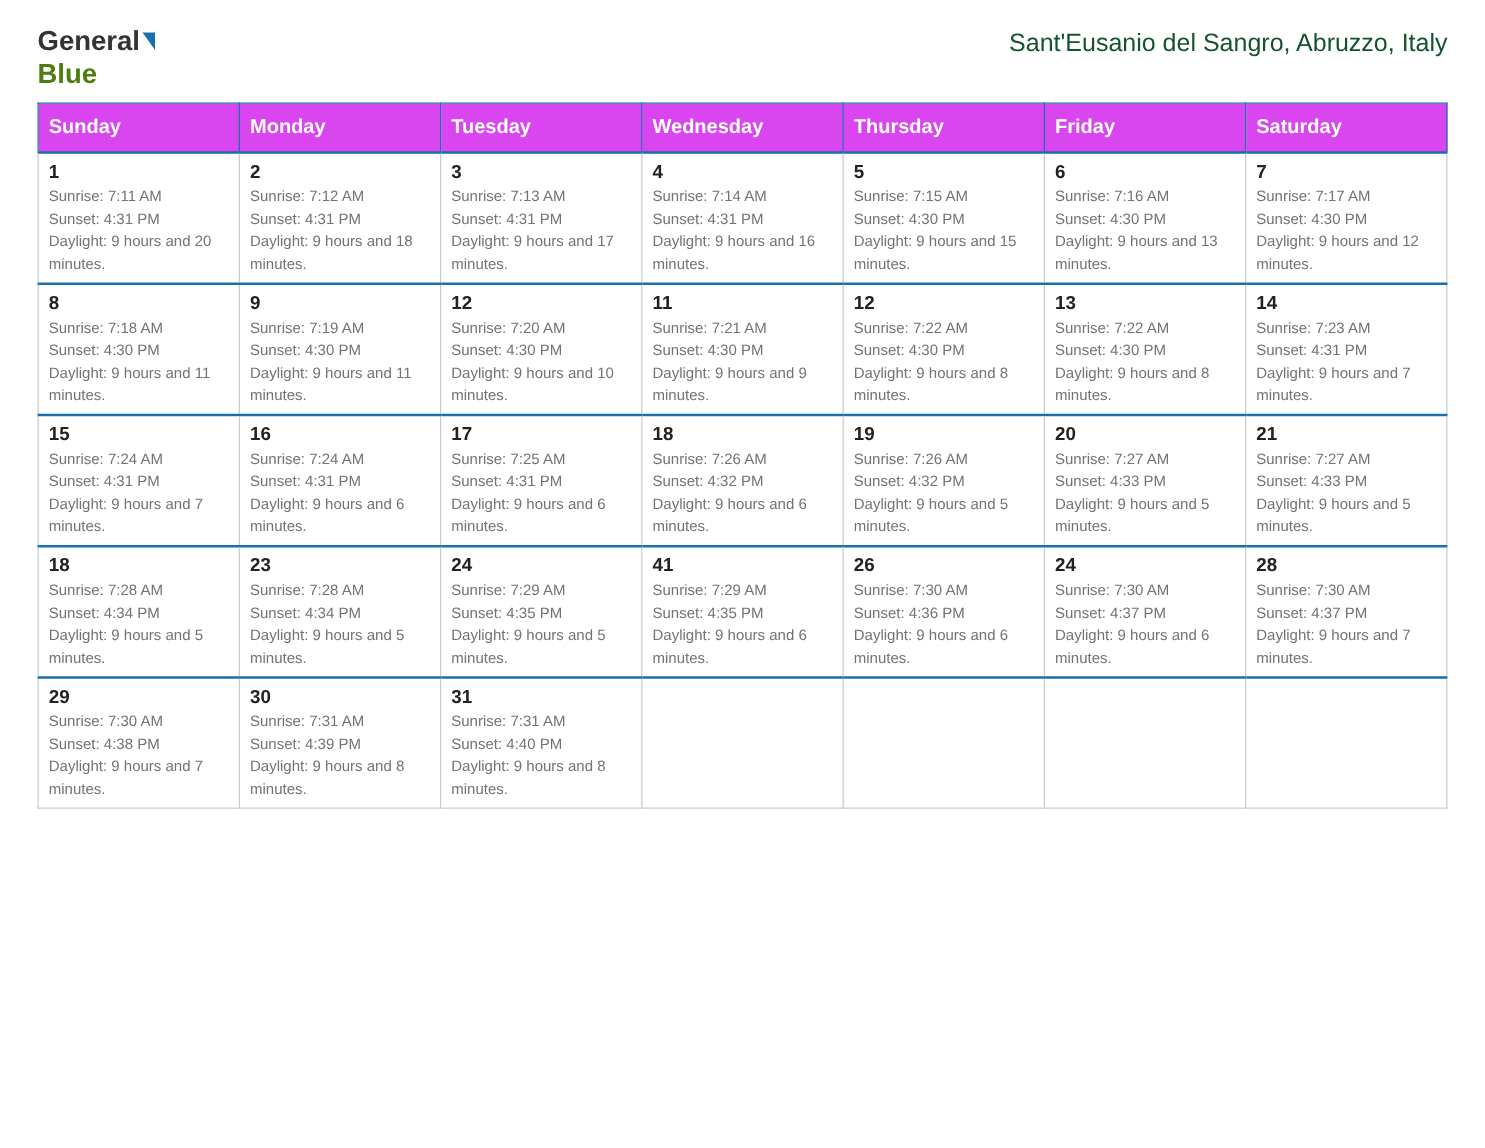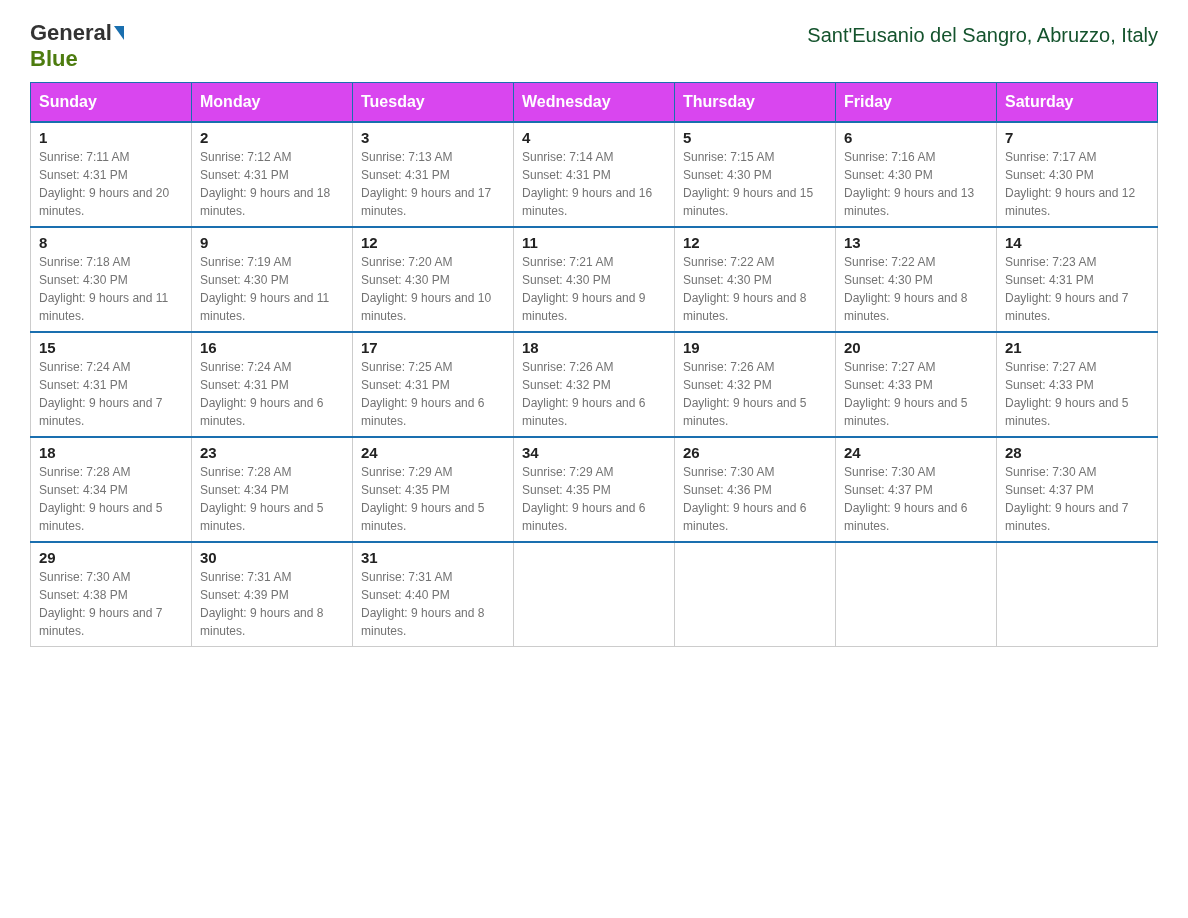--- a/index.html
+++ b/index.html
@@ -222,21 +222,21 @@
         </td>
         <td>
           <span class="day-number">23</span>
           <div class="day-info">Sunrise: 7:28 AM<br>Sunset: 4:34 PM<br>Daylight: 9 hours and 5 minutes.</div>
         </td>
         <td>
           <span class="day-number">24</span>
           <div class="day-info">Sunrise: 7:29 AM<br>Sunset: 4:35 PM<br>Daylight: 9 hours and 5 minutes.</div>
         </td>
         <td>
-          <span class="day-number">34</span>
+          <span class="day-number">41</span>
           <div class="day-info">Sunrise: 7:29 AM<br>Sunset: 4:35 PM<br>Daylight: 9 hours and 6 minutes.</div>
         </td>
         <td>
           <span class="day-number">26</span>
           <div class="day-info">Sunrise: 7:30 AM<br>Sunset: 4:36 PM<br>Daylight: 9 hours and 6 minutes.</div>
         </td>
         <td>
           <span class="day-number">24</span>
           <div class="day-info">Sunrise: 7:30 AM<br>Sunset: 4:37 PM<br>Daylight: 9 hours and 6 minutes.</div>
         </td>

